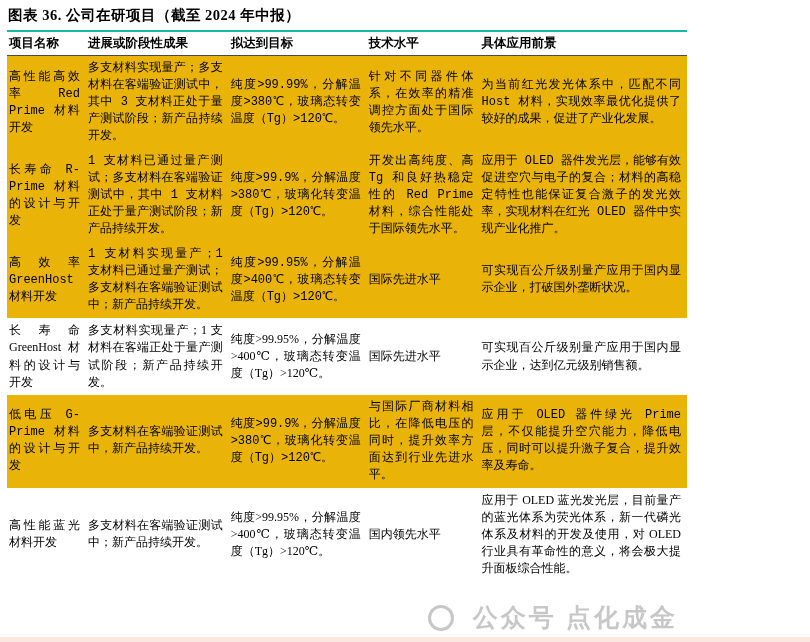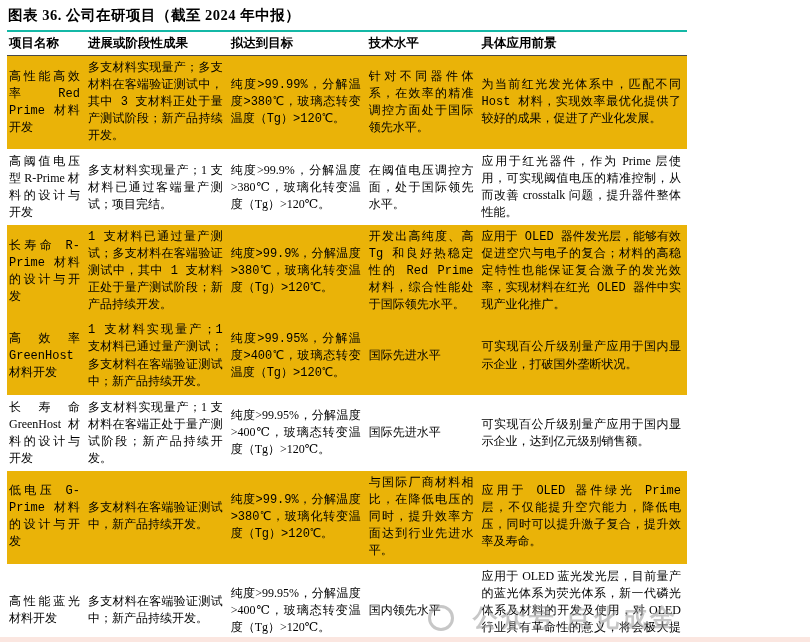--- a/index.html
+++ b/index.html
@@ -105,27 +105,20 @@
       </tr>
     </thead>
     <tbody>
         <tr class="row-pink">
           <td>高性能高效率 Red Prime 材料开发</td>
           <td>多支材料实现量产；多支材料在客端验证测试中，其中 3 支材料正处于量产测试阶段；新产品持续开发。</td>
           <td>纯度&gt;99.99%，分解温度&gt;380℃，玻璃态转变温度（Tg）&gt;120℃。</td>
           <td>针对不同器件体系，在效率的精准调控方面处于国际领先水平。</td>
           <td>为当前红光发光体系中，匹配不同 Host 材料，实现效率最优化提供了较好的成果，促进了产业化发展。</td>
         </tr>
-        <tr class="row-white">
-          <td>高阈值电压型 R-Prime 材料的设计与开发</td>
-          <td>多支材料实现量产；1 支材料已通过客端量产测试；项目完结。</td>
-          <td>纯度&gt;99.9%，分解温度&gt;380℃，玻璃化转变温度（Tg）&gt;120℃。</td>
-          <td>在阈值电压调控方面，处于国际领先水平。</td>
-          <td>应用于红光器件，作为 Prime 层使用，可实现阈值电压的精准控制，从而改善 crosstalk 问题，提升器件整体性能。</td>
-        </tr>
         <tr class="row-pink">
           <td>长寿命 R-Prime 材料的设计与开发</td>
           <td>1 支材料已通过量产测试；多支材料在客端验证测试中，其中 1 支材料正处于量产测试阶段；新产品持续开发。</td>
           <td>纯度&gt;99.9%，分解温度&gt;380℃，玻璃化转变温度（Tg）&gt;120℃。</td>
           <td>开发出高纯度、高 Tg 和良好热稳定性的 Red Prime 材料，综合性能处于国际领先水平。</td>
           <td>应用于 OLED 器件发光层，能够有效促进空穴与电子的复合；材料的高稳定特性也能保证复合激子的发光效率，实现材料在红光 OLED 器件中实现产业化推广。</td>
         </tr>
         <tr class="row-pink">
           <td>高效率 GreenHost 材料开发</td>
           <td>1 支材料实现量产；1 支材料已通过量产测试；多支材料在客端验证测试中；新产品持续开发。</td>

